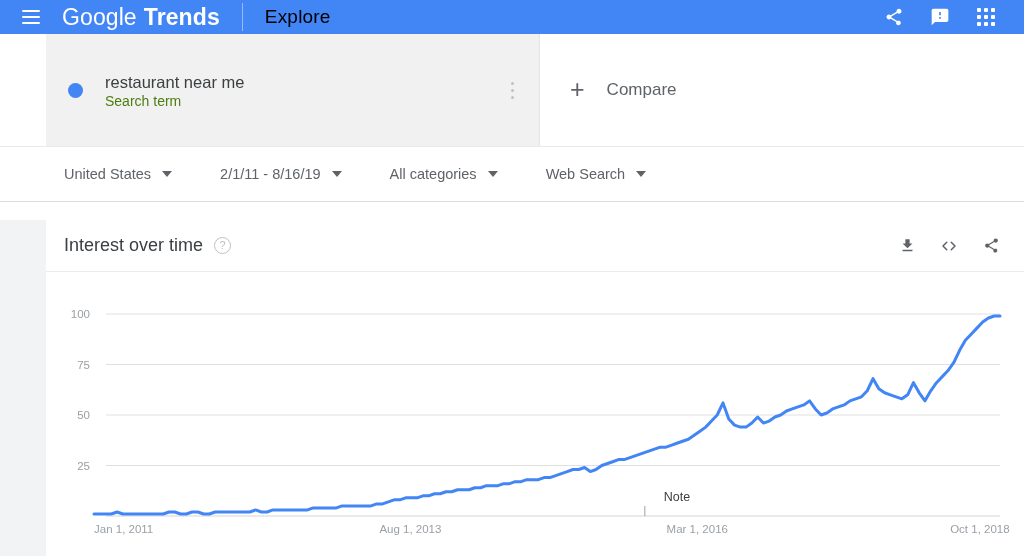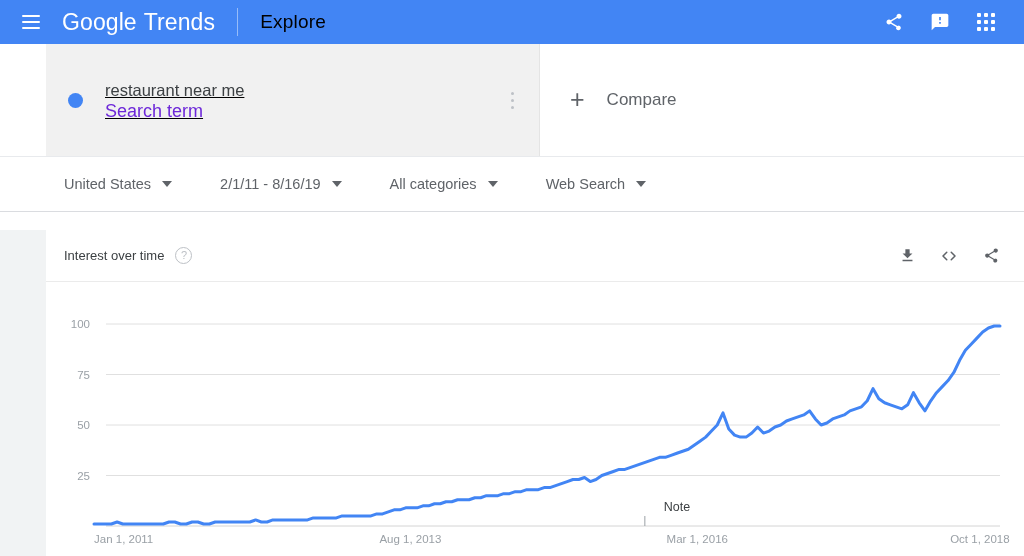--- a/index.html
+++ b/index.html
@@ -7,21 +7,21 @@
     margin: 0; padding: 0;
     width: 1024px; height: 556px;
     overflow: hidden;
     background: #ffffff;
     font-family: "Liberation Sans", sans-serif;
     -webkit-font-smoothing: antialiased;
   }
 
   
   .header {
-    height: 44px;
+    height: 34px;
     background: #4285f4;
     display: flex;
     align-items: center;
     padding: 0 18px 0 14px;
     position: relative;
     z-index: 5;
   }
   .hamburger {
     width: 34px; height: 34px;
     display: flex; flex-direction: column;
@@ -31,21 +31,21 @@
   .hamburger i {
     display: block; width: 18px; height: 2px;
     background: #fff; margin: 2px 0; border-radius: 1px;
   }
   .brand {
     display: flex; align-items: baseline;
     font-size: 23px; color: #fff; letter-spacing: .1px;
     margin-left: 6px; cursor: pointer;
   }
   .brand .g { font-weight: 500; }
-  .brand .t { font-weight: 400; margin-left: 7px; }
+  .brand .t { font-weight: 700; margin-left: 7px; }
   .divider-v {
     width: 1px; height: 28px;
     background: rgba(255,255,255,.45);
     margin: 0 22px;
   }
   .explore {
     font-size: 19px; color: #000000; font-weight: 400;
     cursor: pointer; letter-spacing: .2px;
   }
   .header-spacer { flex: 1; }
@@ -67,28 +67,28 @@
   .term-gutter { width: 46px; background: #ffffff; flex: 0 0 46px; }
   .term-card {
     width: 244px; flex: 0 0 244px;
     background: #f1f1f1;
     border-right: 1px solid #e4e4e4;
     position: relative;
     display: flex; align-items: center;
     padding-left: 22px;
     cursor: text;
   }
-  .term-card.wide { width: 494px; flex: 0 0 494px; text-decoration: underline; }
+  .term-card.wide { width: 494px; flex: 0 0 494px; }
   .dot {
     width: 15px; height: 15px; border-radius: 50%;
     background: #4285f4; flex: 0 0 15px; margin-right: 22px;
   }
   .term-text-wrap { display: flex; flex-direction: column; }
   .term-title { font-size: 16.5px; color: #3c4043; line-height: 22px; }
-  .term-sub { font-size: 18px; color: #6d28d9; margin-top: 0; }
+  .term-sub { font-size: 14px; color: #4d7c0f; margin-top: 0; }
   .kebab {
     position: absolute; right: 14px; top: 50%;
     transform: translateY(-50%);
     width: 26px; height: 34px;
     display: flex; flex-direction: column;
     align-items: center; justify-content: center;
     cursor: pointer;
   }
   .kebab i { width: 3px; height: 3px; border-radius: 50%; background: #bdc1c6; margin: 2px 0; }
   .compare-cell {
@@ -136,21 +136,21 @@
     height: 338px;
     margin-top: 18px;
     position: relative;
   }
   .card-head {
     height: 52px;
     display: flex; align-items: center;
     padding: 0 18px 0 18px;
     border-bottom: 1px solid #ebebeb;
   }
-  .card-title { font-size: 13px; color: #3c4043; }
+  .card-title { font-size: 18px; color: #3c4043; }
   .help-icon {
     width: 17px; height: 17px; border-radius: 50%;
     border: 1px solid #bdc1c6; color: #bdc1c6;
     font-size: 11px; line-height: 15px; text-align: center;
     margin-left: 11px; cursor: pointer;
   }
   .card-head-spacer { flex: 1; }
   .cicon {
     width: 30px; height: 30px;
     display: flex; align-items: center; justify-content: center;

